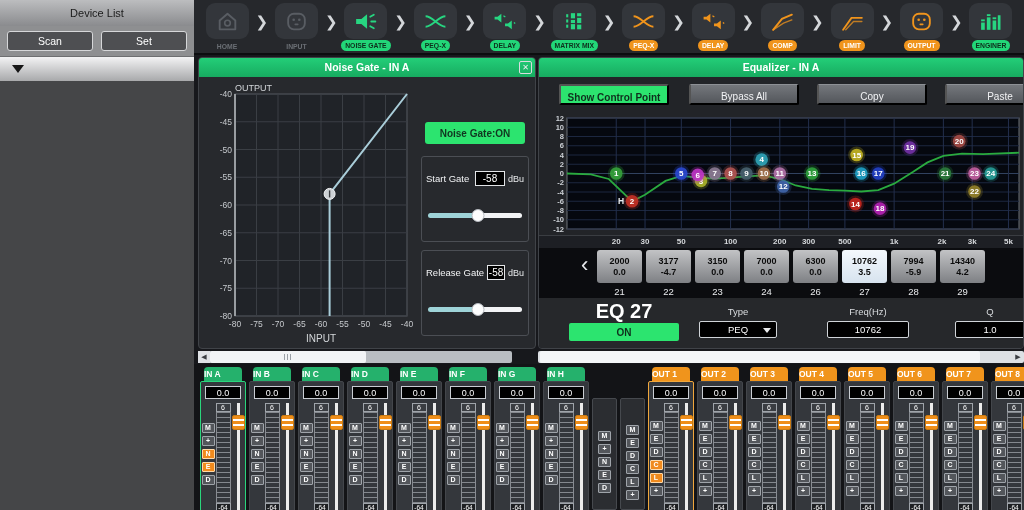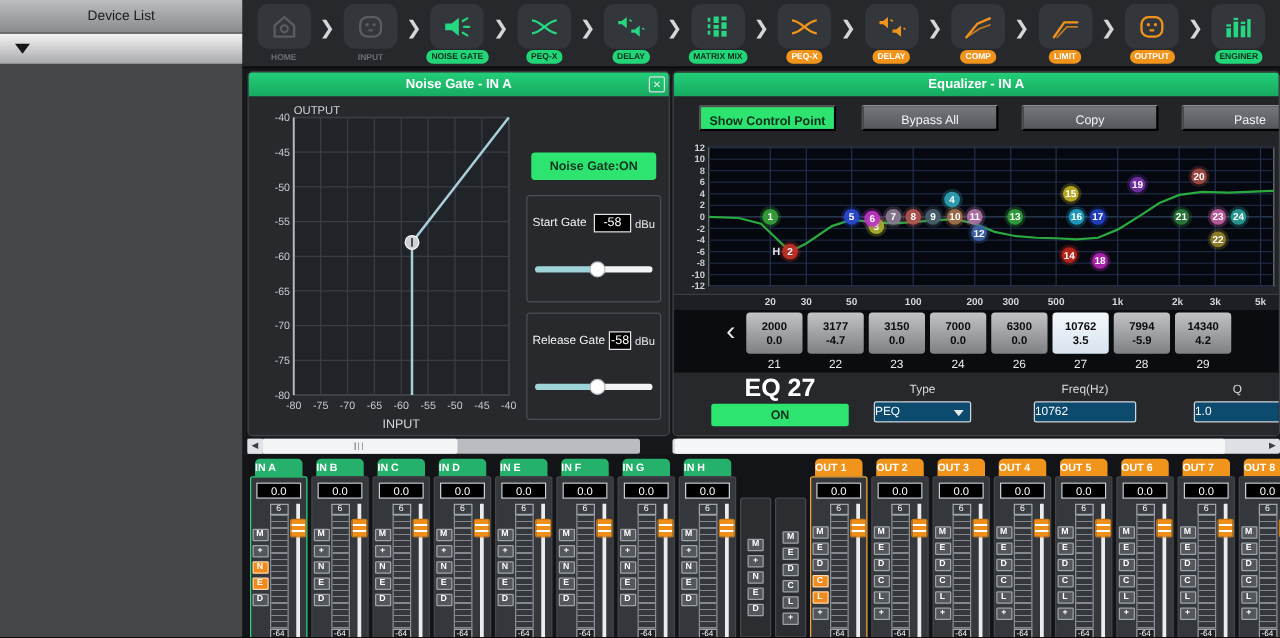--- a/index.html
+++ b/index.html
@@ -72,22 +72,22 @@
   .band-cell{width:45px;height:33px;border-radius:3px;background:linear-gradient(#c2c3c5,#7e8084);
     display:flex;flex-direction:column;align-items:center;justify-content:center;color:#0c0c0c;
     font-size:9px;font-weight:bold;line-height:11px;}
   .band.sel .band-cell{background:linear-gradient(#f4f8fc,#d7e3ef);}
   .band-num{margin-top:3px;color:#e8eaec;font-size:9.5px;}
   .eq-detail{position:absolute;left:0;right:0;bottom:0;height:50px;background:#26282b;}
   .eq-name{position:absolute;left:30px;top:2px;width:110px;text-align:center;color:#fff;font-size:20px;font-weight:bold;}
   .eq-on{position:absolute;left:30px;top:25px;width:110px;height:18px;background:#2ce46f;border:none;border-radius:2px;
     color:#0f2f1d;font-size:10px;font-weight:bold;cursor:pointer;}
   .fld-lab{position:absolute;top:8px;color:#d9dcdf;font-size:9.5px;text-align:center;}
-  .fld-box{position:absolute;top:23px;height:17px;background:#0c4a6e;border:1px solid #d0d4d8;border-radius:2px;
-    color:#fff;font-size:9.5px;text-align:left;line-height:15px;}
+  .fld-box{position:absolute;top:23px;height:17px;background:#000000;border:1px solid #d0d4d8;border-radius:2px;
+    color:#fff;font-size:9.5px;text-align:center;line-height:15px;}
   .dd-arrow{position:absolute;right:5px;top:6px;width:0;height:0;border-left:4px solid transparent;border-right:4px solid transparent;border-top:5px solid #e8eaec;}
 
   
   .scroll-left{position:absolute;left:198px;top:351px;width:314px;height:12px;background:#b9bdc2;border-radius:2px;}
   .sb-arrow{position:absolute;left:0;top:0;width:12px;height:12px;background:#dfe2e6;color:#3a3d42;font-size:7px;
     text-align:center;line-height:12px;cursor:pointer;}
   .sb-thumb{position:absolute;left:12px;top:0;width:156px;height:12px;background:#f2f4f6;border-radius:2px;cursor:grab;}
   .sb-grip{position:absolute;left:50%;top:3px;width:9px;height:6px;transform:translateX(-50%);
     background:repeating-linear-gradient(to right,#9aa0a6 0 1px,transparent 1px 3px);}
   .scroll-right{position:absolute;left:538px;top:351px;width:486px;height:12px;background:#dde0e4;border-radius:2px;}
@@ -127,20 +127,24 @@
   .master.m1 .s-btns{margin-top:32px;}
   .master.m2 .s-btns{margin-top:26px;}
 </style>
 </head>
 <body>
 
 <div class="stage">
 
   <aside class="sidebar">
     <div class="dl-title">Device List</div>
+    <div class="dl-top">
+      <button class="dl-btn">Scan</button>
+      <button class="dl-btn">Set</button>
+    </div>
     <div class="dl-drop">
       <span class="dl-tri"></span>
     </div>
   </aside>
 
   <div class="content-bg"></div>
 
   <header class="toolbar" id="toolbar">
       <div class="tb-item">
         <div class="tb-tile c-off">

